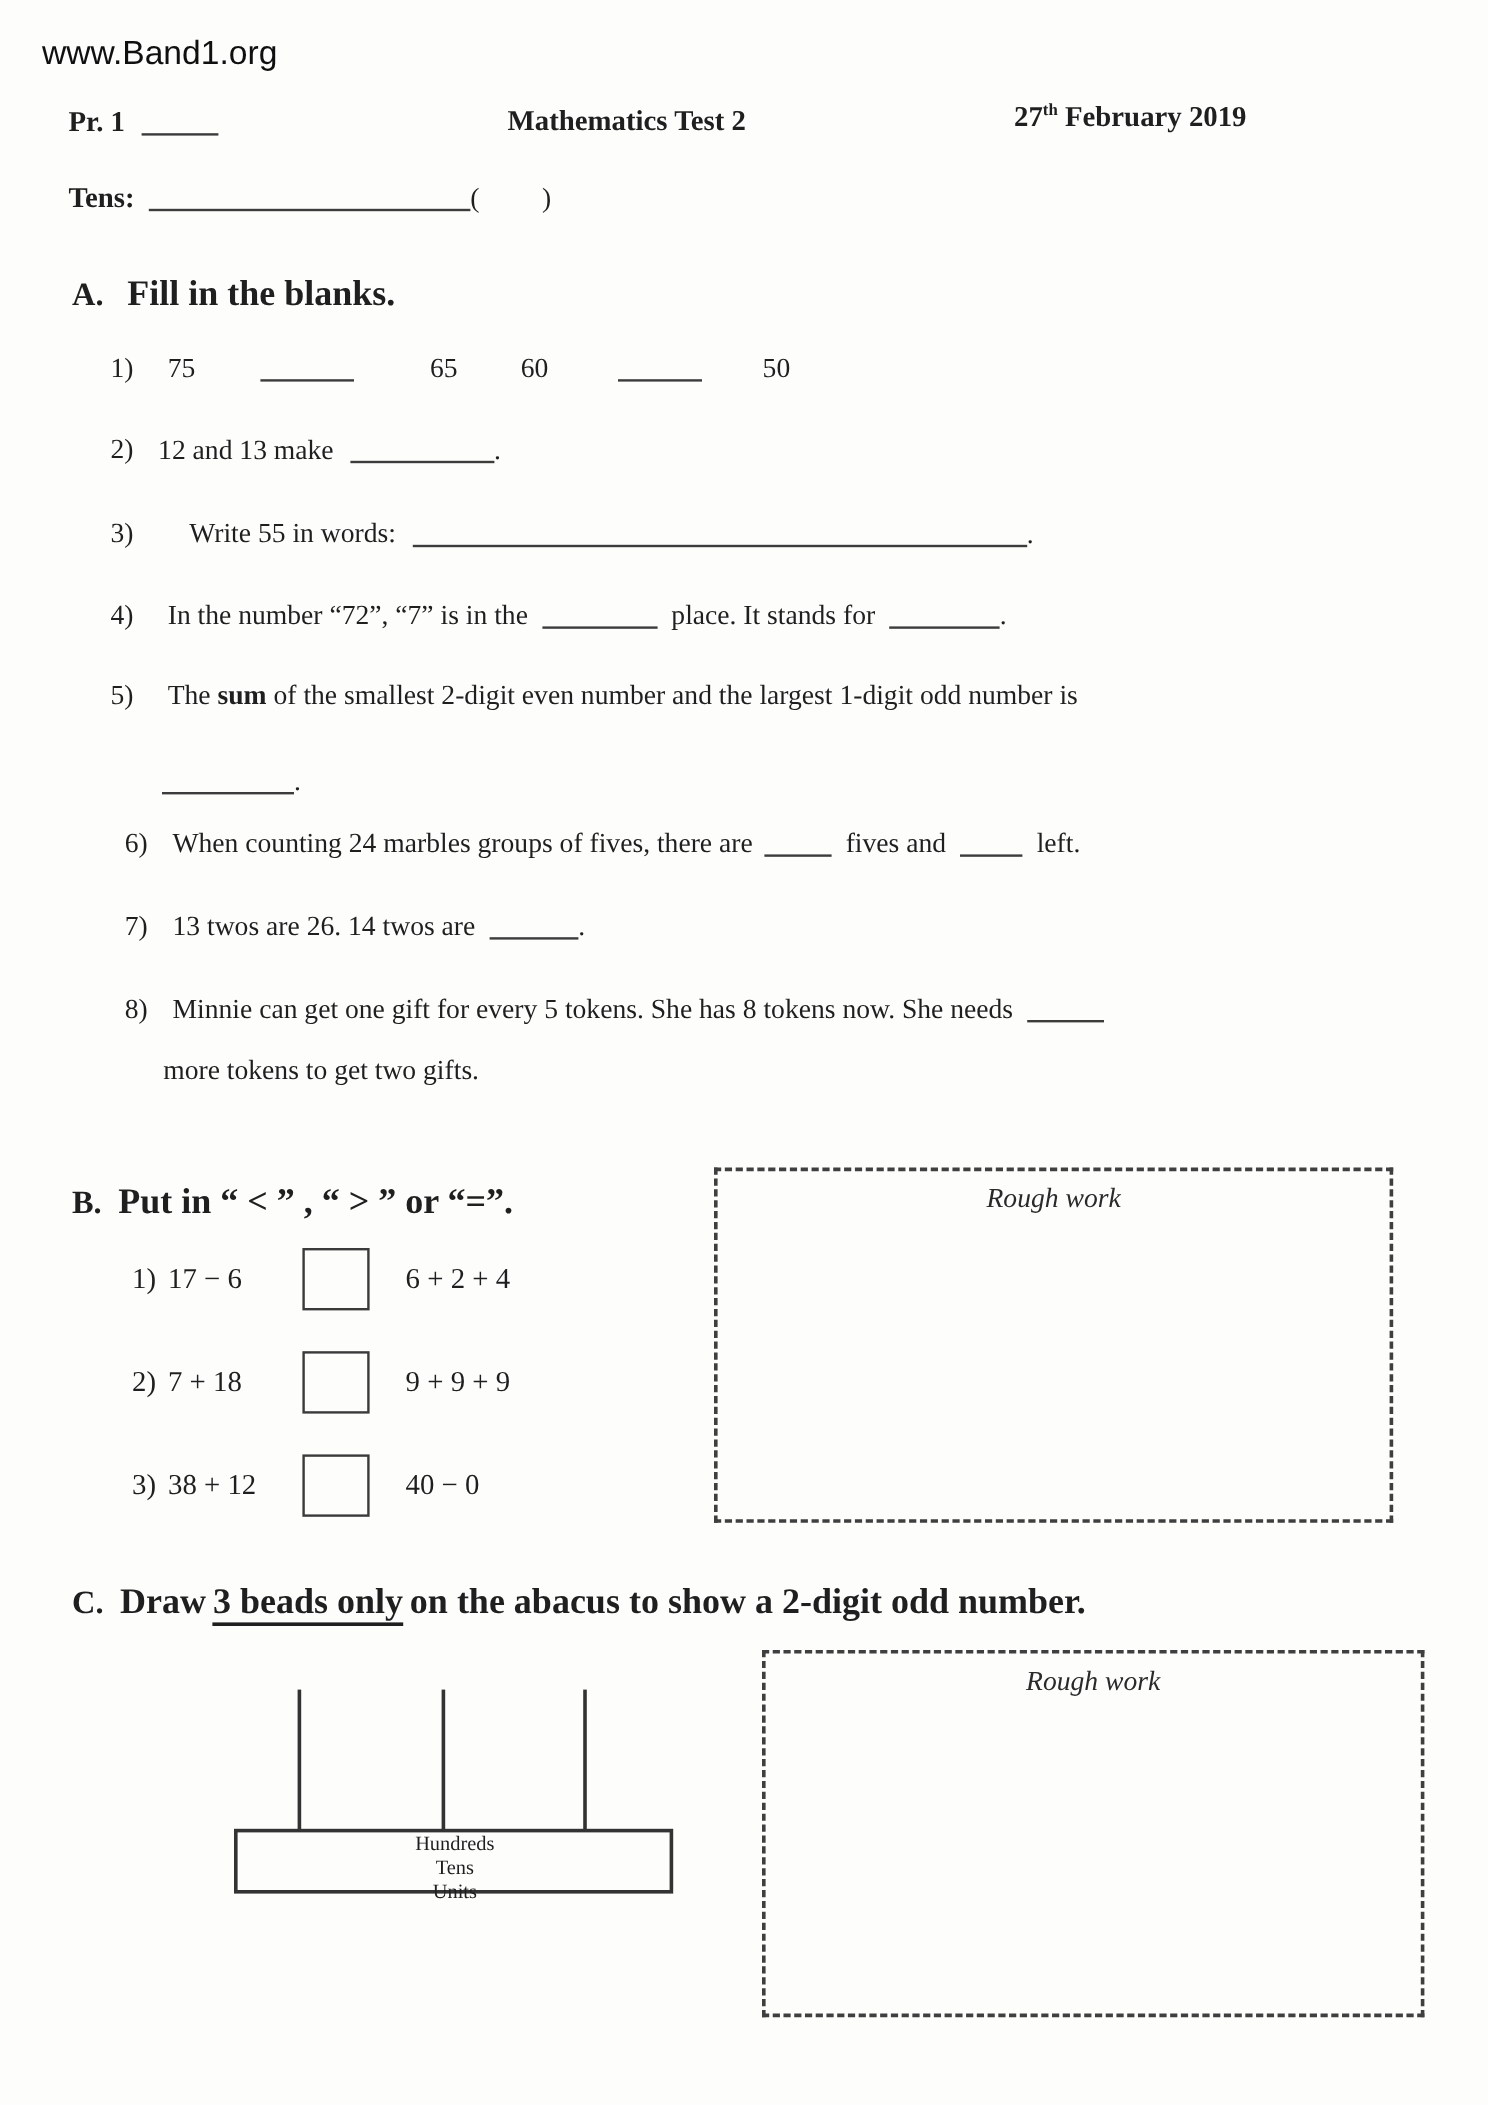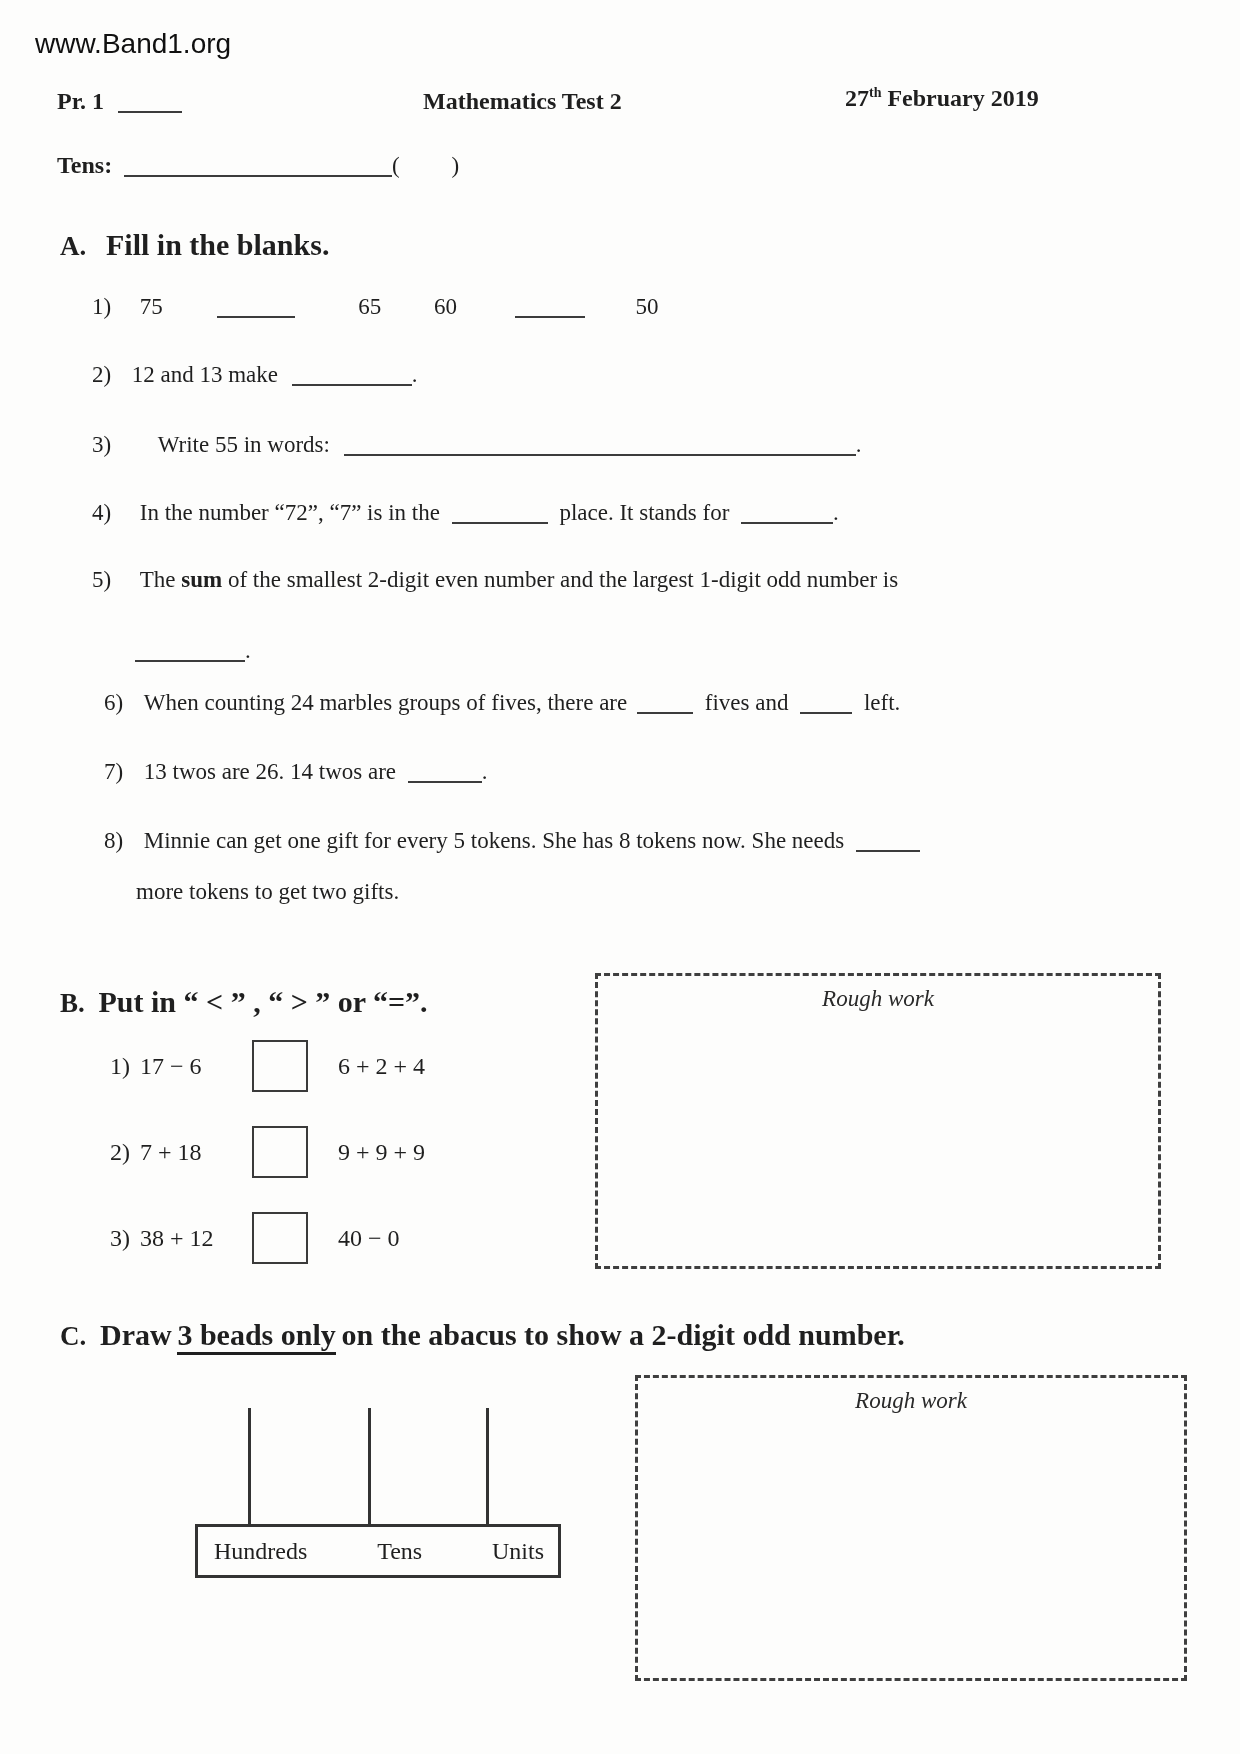--- a/index.html
+++ b/index.html
@@ -27,21 +27,21 @@
   .brow .expr-right{margin-left:30px;}
   .rough{
     position:absolute;border:3px dashed #3f3f3f;background:transparent;
   }
   .rough .rlabel{
     margin-top:10px;text-align:center;font-style:italic;font-size:23px;color:#2a2a2a;
   }
   .rod{position:absolute;width:3px;background:#333;}
   #abacus-base{
     position:absolute;border:3px solid #333;display:flex;align-items:center;
-    padding:0 14px 0 16px;justify-content:space-between;font-size:24px;
+    padding:0 14px 0 16px;justify-content:space-between;font-size:17px;flex-direction:column;
   }
   sup{font-size:14px;}
   .u3beads{border-bottom:3px solid #1f1f1f;padding-bottom:1px;}
   .paren-gap{display:inline-block;width:52px;}
 </style>
 </head>
 <body>
 
 <div id="page">
 

